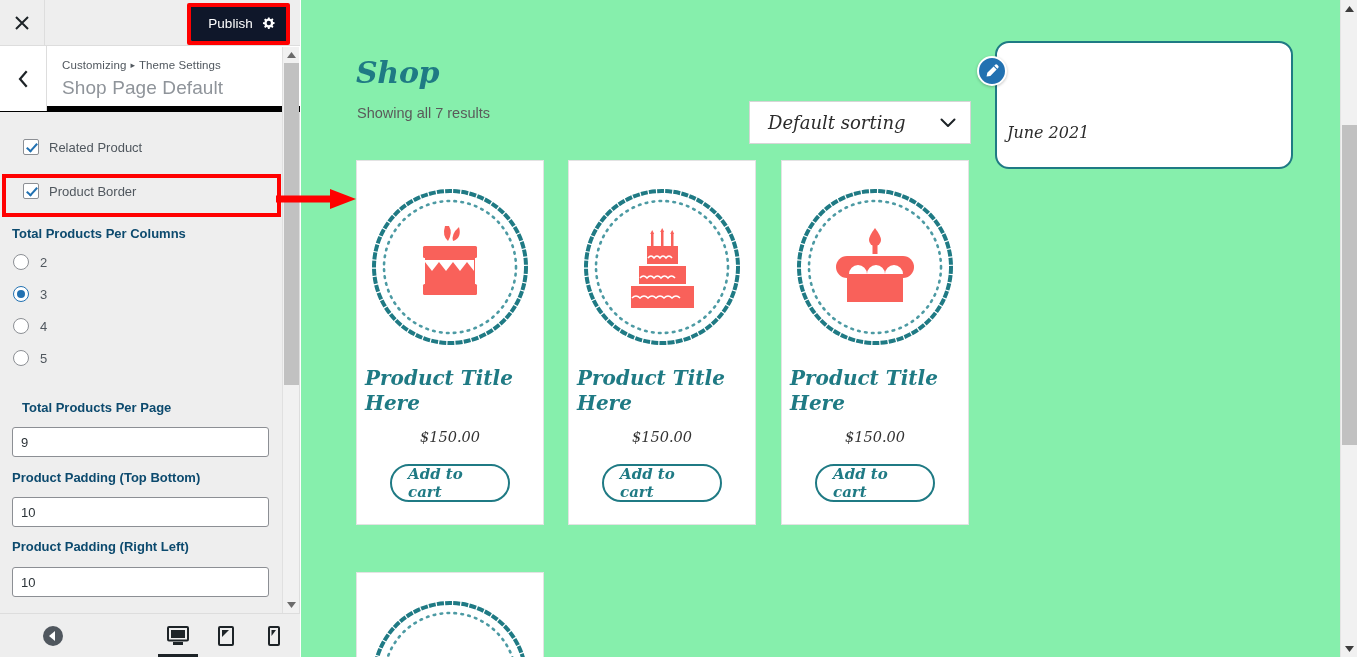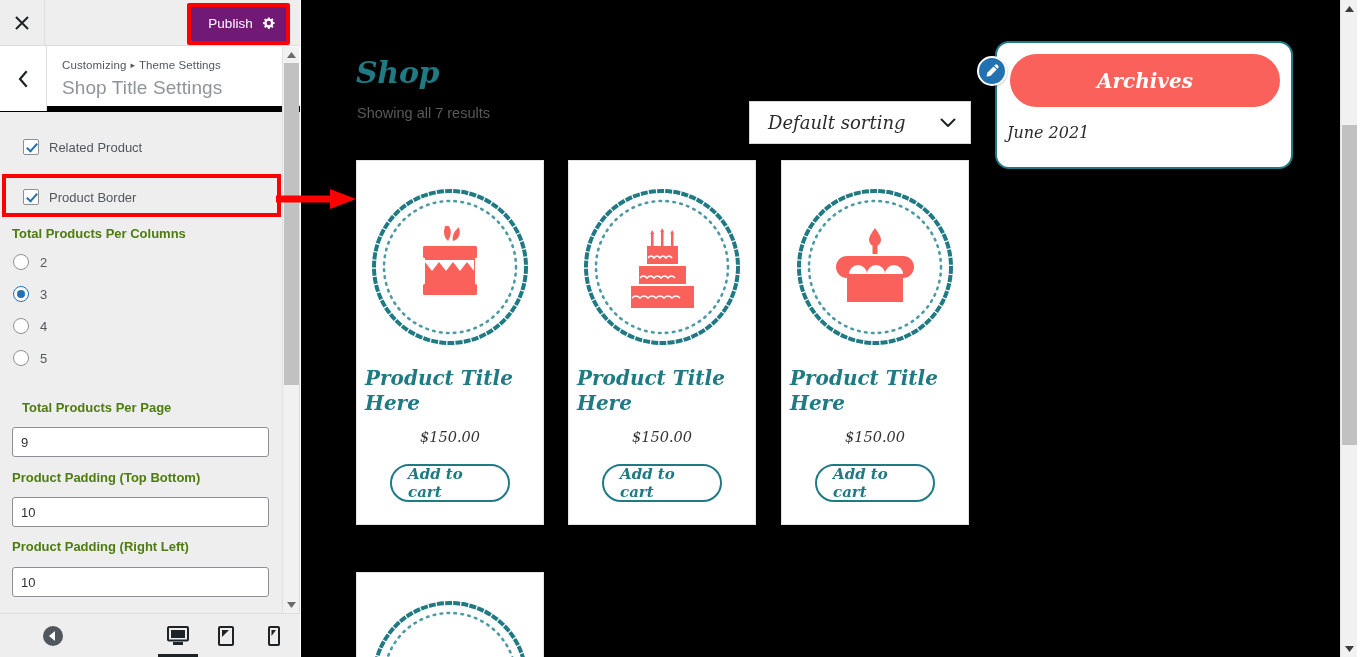--- a/index.html
+++ b/index.html
@@ -34,21 +34,21 @@
     cursor: pointer;
   }
   .close-btn svg { display: block; }
   .publish-wrap {
     position: absolute; right: 10px; top: 5px;
     width: 100px; height: 36px;
   }
   .publish-btn {
     position: absolute; left: 0; top: 0;
     width: 100px; height: 36px;
-    background: #701a75;
+    background: #0f172a;
     color: #ffffff;
     border: none;
     border-radius: 2px;
     font-size: 13.5px;
     font-family: "Liberation Sans", sans-serif;
     display: flex; align-items: center; justify-content: center;
     gap: 9px;
     cursor: pointer;
     padding-left: 4px;
   }
@@ -122,21 +122,21 @@
   .anno-border-box {
     position: absolute; left: 2px; top: 174px;
     width: 279px; height: 43px;
     border: 4px solid #ff0000;
     z-index: 25;
     pointer-events: none;
   }
 
   .ctl-label {
     position: absolute; left: 12px;
-    font-size: 13px; font-weight: bold; color: #4d7c0f;
+    font-size: 13px; font-weight: bold; color: #0c4a6e;
   }
   .ctl-radio {
     position: absolute; left: 13px;
     display: flex; align-items: center; gap: 11px;
     font-size: 13px; color: #50575e; cursor: pointer;
   }
   .rb {
     width: 16px; height: 16px; border-radius: 50%;
     background: #fff; border: 1px solid #8c8f94;
     position: relative; flex: 0 0 auto;
@@ -204,21 +204,21 @@
   .dev.active::after {
     content: "";
     position: absolute; bottom: 0; left: -6px;
     width: 40px; height: 4px; background: #1d2327;
   }
 
   
   #preview {
     position: absolute; left: 301px; top: 0;
     width: 1056px; height: 657px;
-    background: #000000;
+    background: #86efac;
     overflow: hidden;
     text-decoration: underline;
   }
   .shop-title {
     position: absolute; left: 55px; top: 55px;
     font-family: "DejaVu Serif", serif;
     font-style: italic; font-weight: bold;
     font-size: 30px; color: #1f7a84;
     letter-spacing: -.3px;
   }
@@ -378,31 +378,31 @@
 
     <div class="section-head">
       <div class="back-btn">
         <svg width="14" height="18" viewBox="0 0 14 18">
           <path d="M10 2 L4 9 L10 16" stroke="#1d2327" stroke-width="2.2" fill="none" stroke-linecap="square"></path>
         </svg>
       </div>
       <div class="crumbs">
         <span>Customizing</span><span class="sep">▸</span><span>Theme Settings</span>
       </div>
-      <div class="panel-title">Shop Title Settings</div>
+      <div class="panel-title">Shop Page Default</div>
     </div>
 
     <div class="controls">
 
       <div class="ctl-checkbox" style="top:27px;">
         <span class="cb checked"></span>
         <span>Related Product</span>
       </div>
 
-      <div class="ctl-checkbox" style="top:77px;">
+      <div class="ctl-checkbox" style="top:71px;">
         <span class="cb checked"></span>
         <span>Product Border</span>
       </div>
 
       <div class="ctl-label" style="top:114px;">Total Products Per Columns</div>
 
       <div class="ctl-radio" style="top:142px;">
         <span class="rb"></span>
         <span>2</span>
       </div>
@@ -577,21 +577,20 @@
                 <circle cx="76" cy="91" r="2.6"></circle>
               <circle cx="90" cy="91" r="2.6"></circle>
             </g>
           </svg>
         </div>
 
       </div>
     </div>
 
     <div class="widget">
-      <div class="widget-title">Archives</div>
       <div class="widget-link">June 2021</div>
     </div>
     <div class="edit-pin">
       <svg width="16" height="16" viewBox="0 0 20 20">
         <path fill="#ffffff" d="M13.9 2.3a1.9 1.9 0 0 1 2.7 0l1.1 1.1a1.9 1.9 0 0 1 0 2.7l-1 1-3.8-3.8 1-1zM12 4.4l3.8 3.8-7.9 7.9-4.7.9.9-4.7 7.9-7.9z"></path>
       </svg>
     </div>
 
     <div class="pv-scroll">
       <div class="pv-arrow-up">

